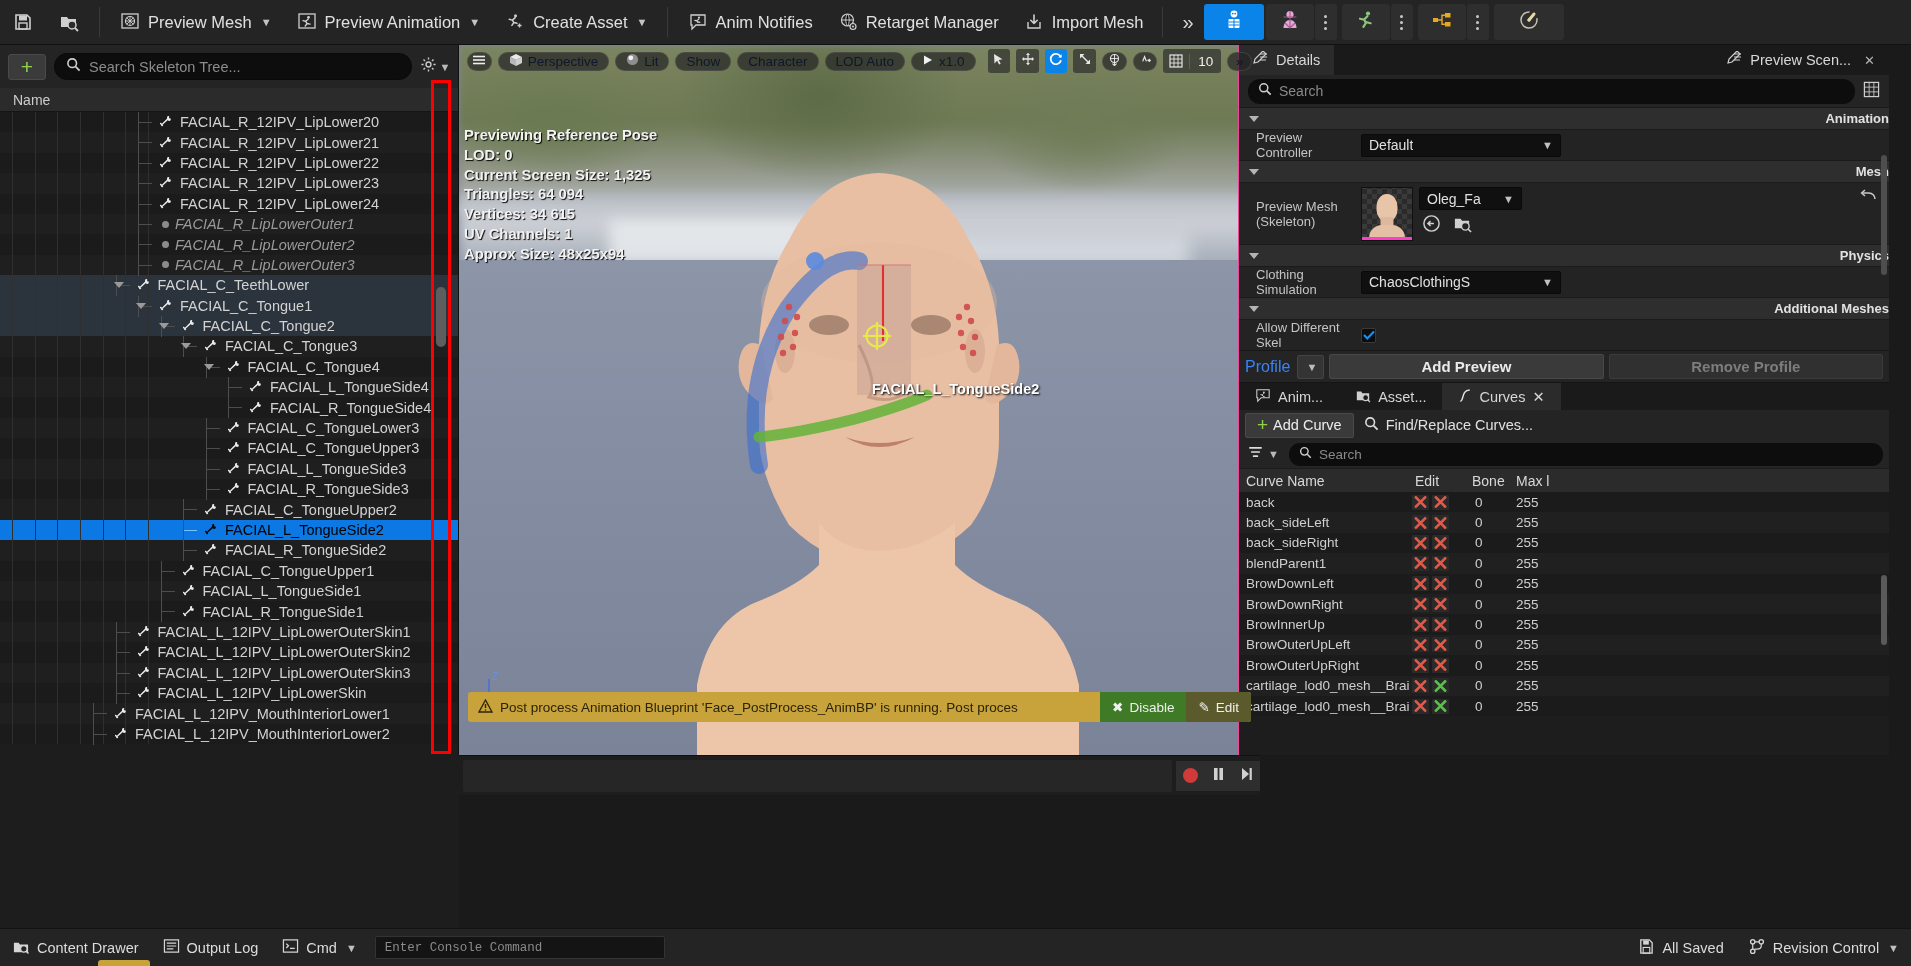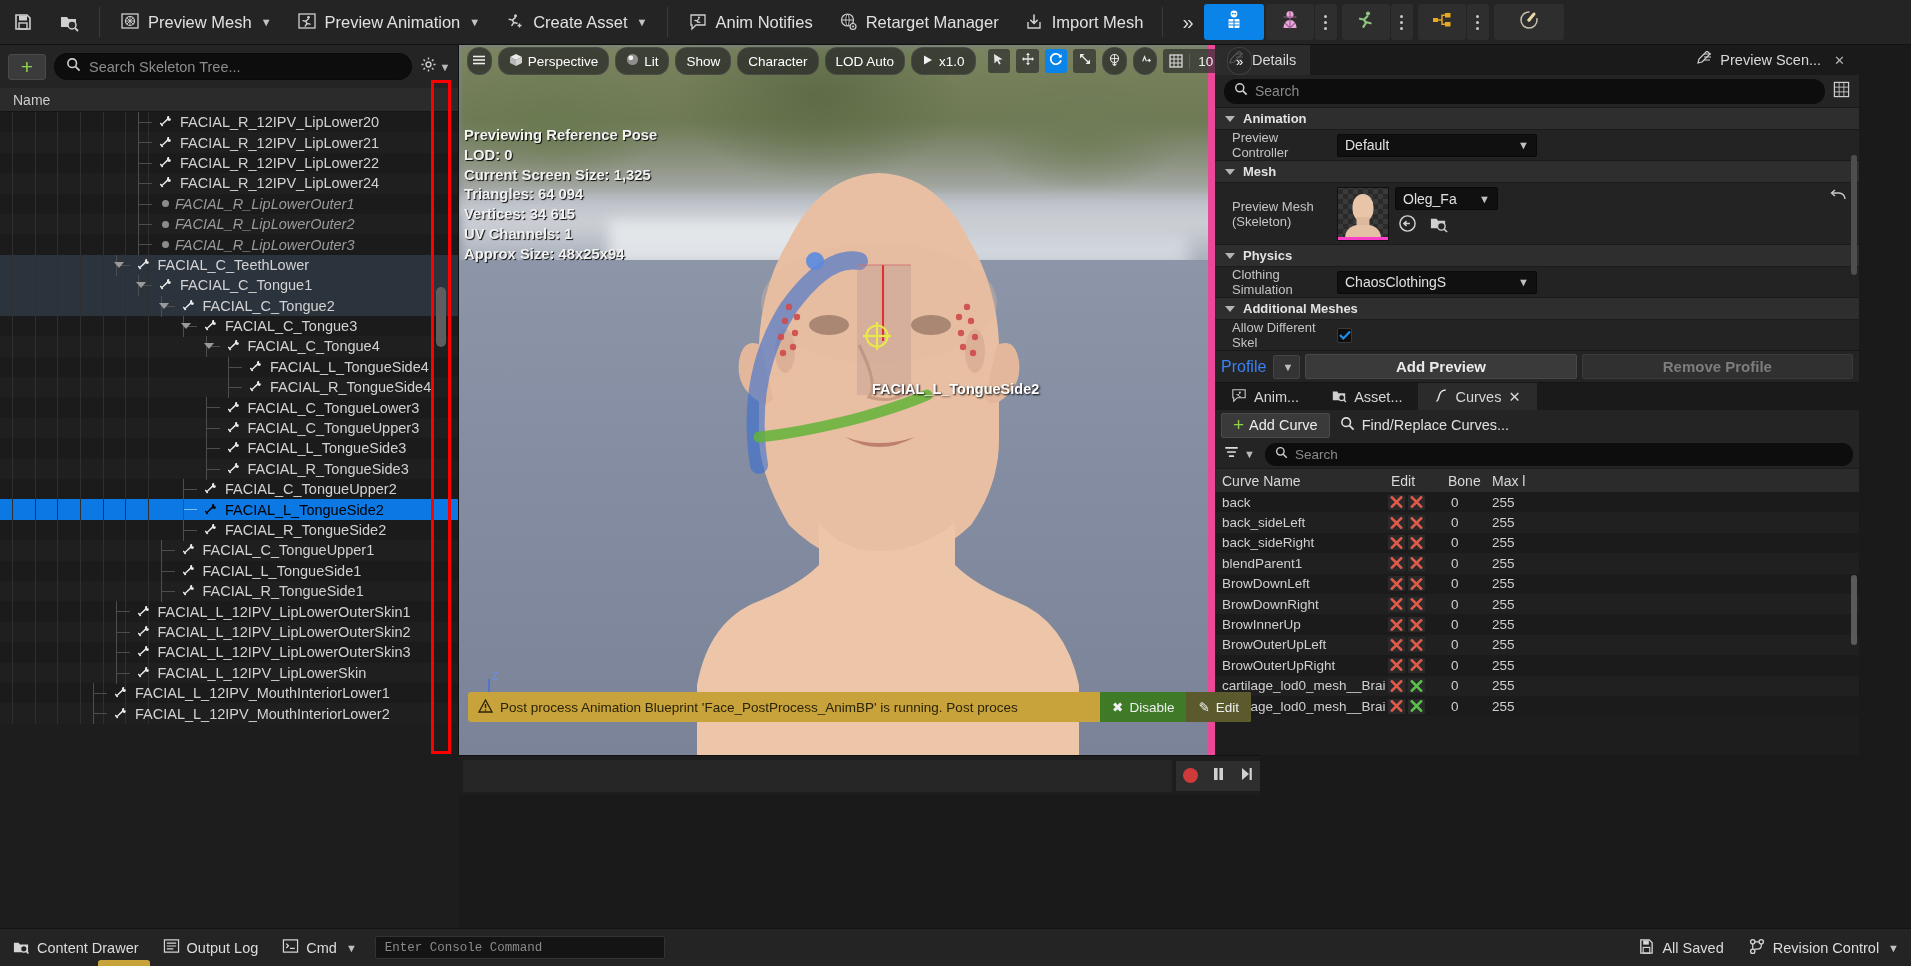--- a/index.html
+++ b/index.html
@@ -119,23 +119,23 @@
   }
   .vp-white1{ position:absolute; left:150px; top:175px; width:240px; height:45px; background:#e9ecef; filter:blur(7px); opacity:.85;}
   .vp-white2{ position:absolute; left:430px; top:190px; width:300px; height:35px; background:#dfe3e8; filter:blur(8px); opacity:.7;}
   .vp-dark1{ position:absolute; left:300px; top:165px; width:180px; height:18px; background:#2e3340; filter:blur(6px); opacity:.6;}
 
   .vp-toolbar{
     position:absolute; left:0; top:0; width:100%; height:32px;
     display:flex; align-items:center; gap:6px; padding:0 8px; z-index:12;
   }
   .vp-pill{
-    height:28px; border-radius:12px; background:rgba(38,38,38,.72);
+    height:19px; border-radius:12px; background:rgba(38,38,38,.72);
     display:flex; align-items:center; gap:5px; padding:0 10px;
-    font-size:13.5px; color:#ffffff; cursor:pointer; border:1px solid rgba(90,90,90,.5);
+    font-size:13.5px; color:#0f172a; cursor:pointer; border:1px solid rgba(90,90,90,.5);
     white-space:nowrap;
   }
   .vp-pill.round{ width:26px; padding:0; justify-content:center; }
   .vp-sq{
     width:24px;height:24px;border-radius:3px;background:rgba(45,45,45,.7);
     display:flex;align-items:center;justify-content:center;cursor:pointer;
   }
   .vp-sq.on{ background:#0a84e8; }
   .vp-grid{
     height:24px; border-radius:3px; background:rgba(45,45,45,.7); display:flex;align-items:center; cursor:pointer;
@@ -170,41 +170,42 @@
   .vp-footer{
     position:absolute; left:459px; top:755px; width:801px; height:40px;
     background:#1d1d1d; border-top:1px solid #111; display:flex; align-items:center;
   }
   .vp-foot-left{ width:712px; height:32px; margin:0 4px; background:#262626; border-radius:2px;}
   .rec-btn{ width:28px;height:30px; display:flex;align-items:center;justify-content:center;cursor:pointer;background:#2e2e2e;}
   .rec-dot{ width:15px;height:15px;border-radius:50%;background:#d03a3a; }
 
   
   .right-panel{
-    position:absolute; left:1208px; top:45px; width:651px; height:710px; background:#1d1d1d;
-    border-left:7px solid #ec4899;
+    position:absolute; left:1238px; top:45px; width:651px; height:710px; background:#1d1d1d;
+    border-left:1px solid #ec4899;
   }
   .rp-tabs{ height:30px; display:flex; align-items:stretch; background:#1a1a1a; }
   .rp-tab{
     display:flex; align-items:center; gap:7px; padding:0 14px; font-size:14.5px;
     color:#d8d8d8; cursor:pointer; background:#1a1a1a;
   }
   .rp-tab.active{ background:#2b2b2b; }
   .rp-tab .x{ font-size:13px; opacity:.8; margin-left:6px; }
   .rp-search-row{ height:32px; display:flex; align-items:center; gap:8px; padding:3px 9px; background:#242424;}
   .rp-search{
     flex:1; height:25px; background:#0d0d0d; border-radius:12px; display:flex; align-items:center; gap:7px; padding:0 10px;
   }
   .rp-search input{ flex:1; background:transparent;border:0;outline:0;color:#ccc;font-size:14px; font-family:"Liberation Sans",sans-serif;}
   .rp-search input::placeholder{ color:#8a8a8a; }
 
   .cat{
     height:22px; background:#2e2e2e; display:flex; align-items:center; gap:8px;
     padding-left:10px; font-size:13px; font-weight:bold; color:#e2e2e2;
     border-top:1px solid #1a1a1a;
+    justify-content:space-between;
   }
   .tri{ width:0;height:0;border-left:5px solid transparent;border-right:5px solid transparent;border-top:6px solid #b4b4b4; }
   .prow{ display:flex; align-items:center; min-height:28px; background:#232323; border-top:1px solid #1b1b1b;}
   .prow .pl{ width:122px; padding-left:17px; font-size:13px; color:#c4c4c4; }
   .prow .pv{ flex:1; padding:3px 8px 3px 0; display:flex; align-items:center; gap:6px; }
   .combo{
     height:23px; background:#101010; border:1px solid #0a0a0a; border-radius:2px;
     display:flex; align-items:center; justify-content:space-between; padding:0 7px;
     font-size:14px; color:#e0e0e0; cursor:pointer; min-width:150px; overflow:hidden;
   }
@@ -536,20 +537,38 @@
           <span class="vline" style="left: 148px;"></span>
           <span class="hbar" style="left: 138px; top: 10px; width: 14px;"></span>
           <span class="vbar" style="left: 138px; top: 0px; height: 21px;"></span>
           <span style="display: inline-block; width: 160px; flex: 0 0 auto;"></span>
           <span class="bone">
             <svg width="15" height="14" viewBox="0 0 16 15">
               <path d="M3.4 11.6c-.9.9-2.3.3-2.3-.9 0-.5-.6-.9-1-.6-.9.5-1.6-.8-.7-1.5.9-.7 2.2-.2 2.6.7l5.6-5.6c-.4-.9-.1-2 .8-2.5.9-.5 1.9.6 1.3 1.4-.3.4 0 1 .5 1 1.2 0 1.8 1.4.9 2.3-.9.9-2.3.4-2.6-.6L2.8 10.5c.4.3.8.8.6 1.1z" fill="#eaeaea"></path>
             </svg>
           </span>
           <span class="lbl">FACIAL_R_12IPV_LipLower22</span>
+        </div>
+        <div class="trow">
+          <span class="vline" style="left: 12px;"></span>
+          <span class="vline" style="left: 35px;"></span>
+          <span class="vline" style="left: 57px;"></span>
+          <span class="vline" style="left: 80px;"></span>
+          <span class="vline" style="left: 103px;"></span>
+          <span class="vline" style="left: 125px;"></span>
+          <span class="vline" style="left: 148px;"></span>
+          <span class="hbar" style="left: 138px; top: 10px; width: 14px;"></span>
+          <span class="vbar" style="left: 138px; top: 0px; height: 21px;"></span>
+          <span style="display: inline-block; width: 160px; flex: 0 0 auto;"></span>
+          <span class="bone">
+            <svg width="15" height="14" viewBox="0 0 16 15">
+              <path d="M3.4 11.6c-.9.9-2.3.3-2.3-.9 0-.5-.6-.9-1-.6-.9.5-1.6-.8-.7-1.5.9-.7 2.2-.2 2.6.7l5.6-5.6c-.4-.9-.1-2 .8-2.5.9-.5 1.9.6 1.3 1.4-.3.4 0 1 .5 1 1.2 0 1.8 1.4.9 2.3-.9.9-2.3.4-2.6-.6L2.8 10.5c.4.3.8.8.6 1.1z" fill="#eaeaea"></path>
+            </svg>
+          </span>
+          <span class="lbl">FACIAL_R_12IPV_LipLower23</span>
         </div>
         <div class="trow">
           <span class="vline" style="left: 12px;"></span>
           <span class="vline" style="left: 35px;"></span>
           <span class="vline" style="left: 57px;"></span>
           <span class="vline" style="left: 80px;"></span>
           <span class="vline" style="left: 103px;"></span>
           <span class="vline" style="left: 125px;"></span>
           <span class="vline" style="left: 148px;"></span>
           <span class="hbar" style="left: 138px; top: 10px; width: 14px;"></span>

